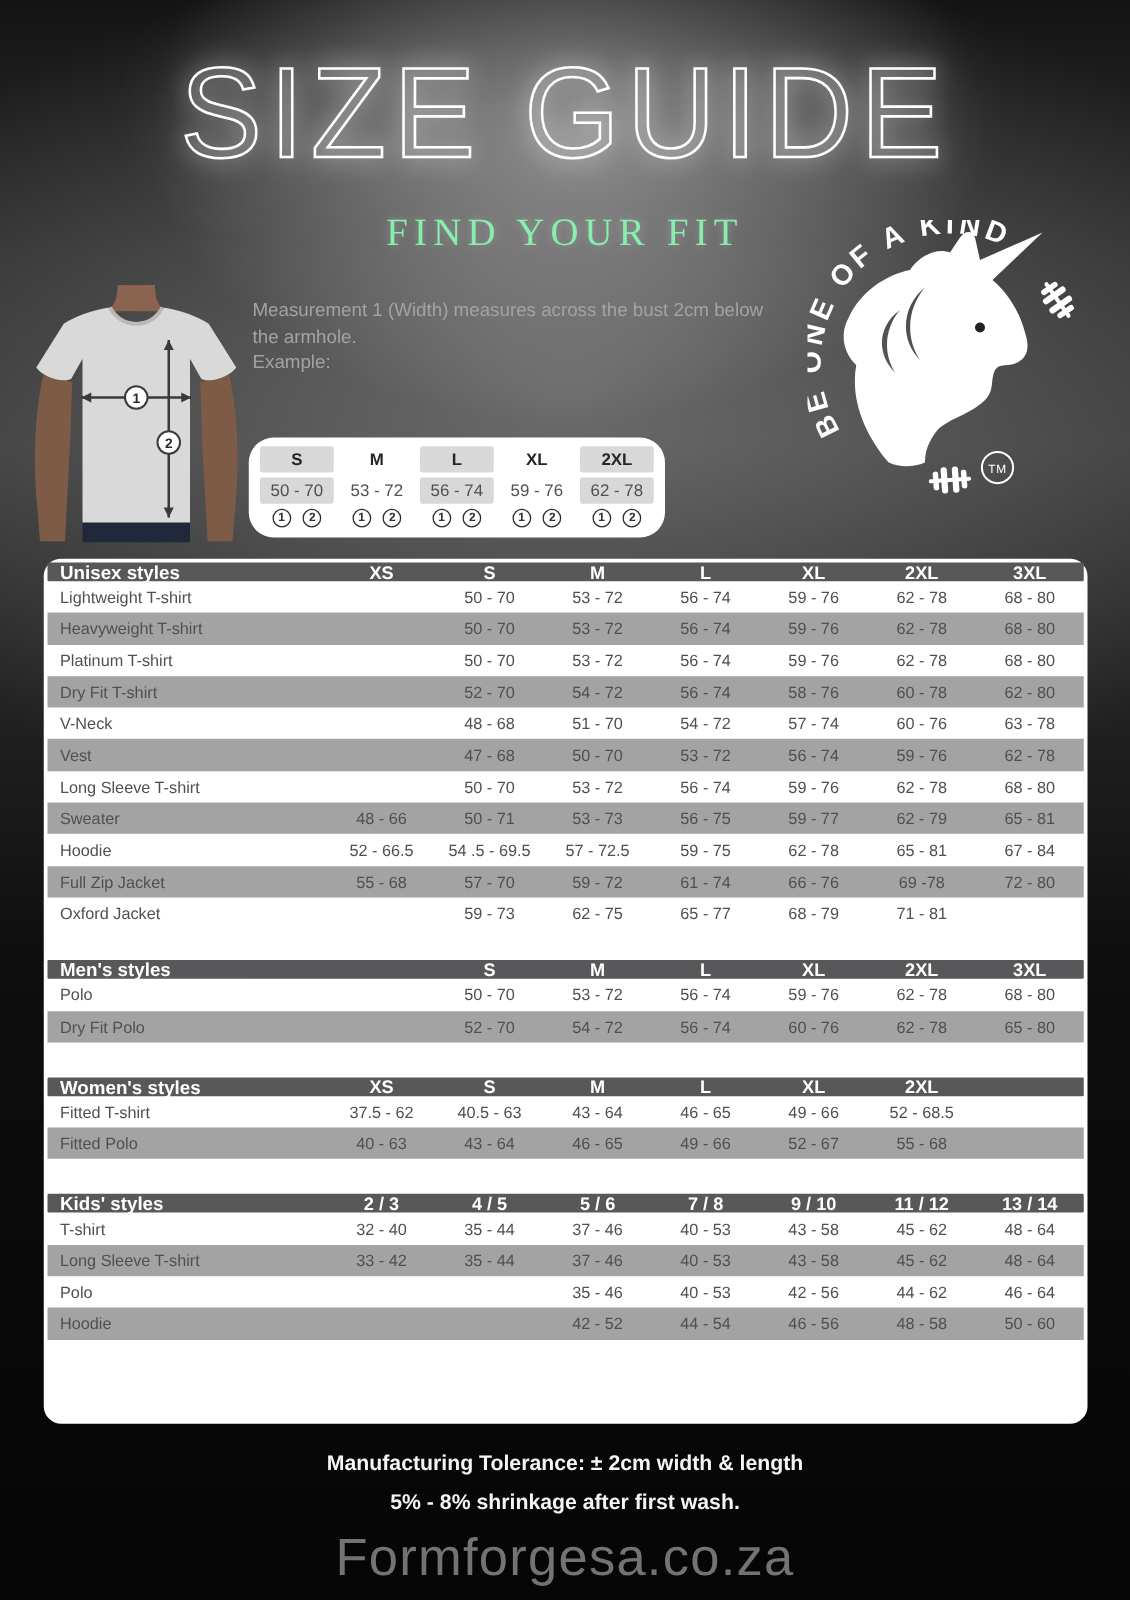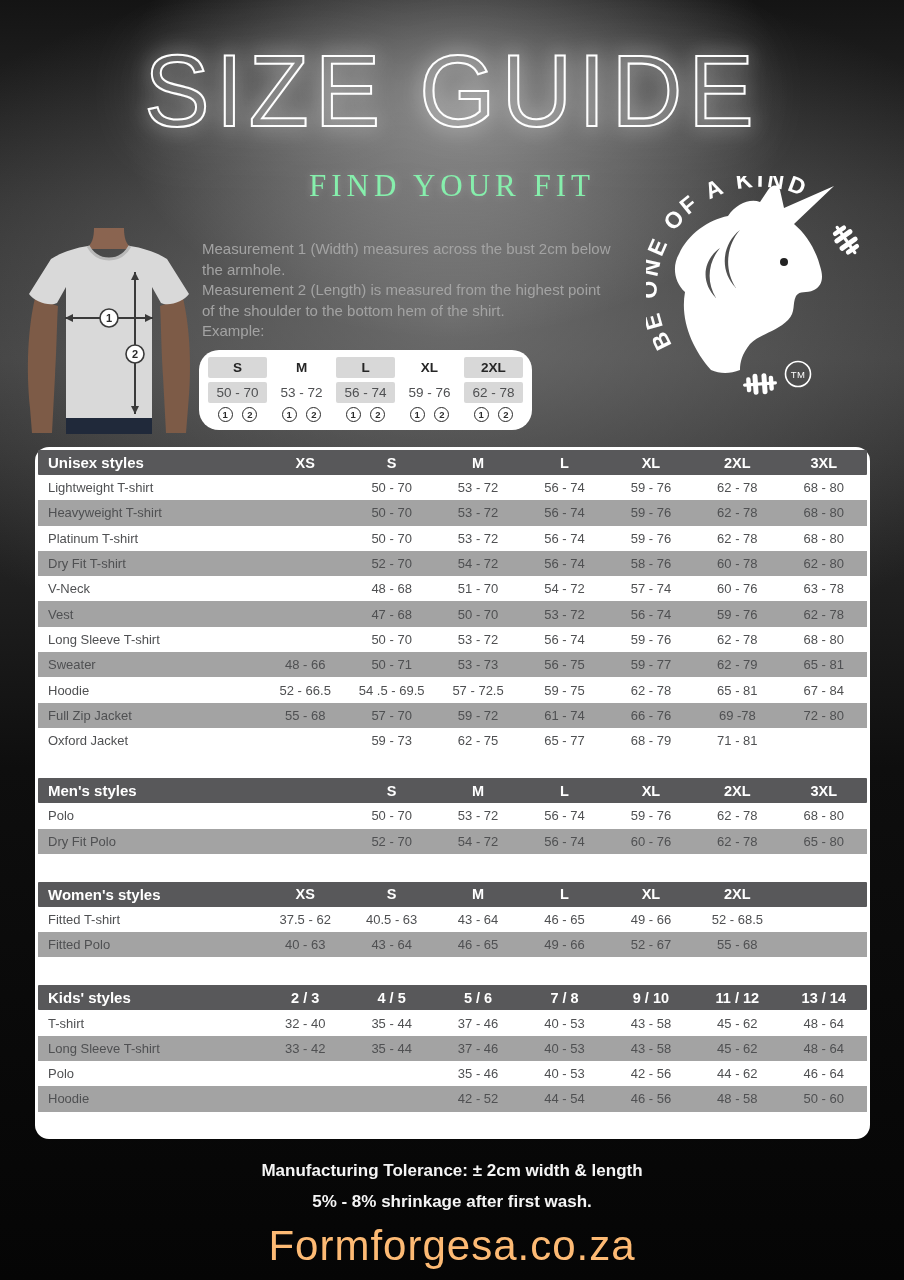--- a/index.html
+++ b/index.html
@@ -46,31 +46,31 @@
   .circ{display:inline-flex;align-items:center;justify-content:center;
     width:15px;height:15px;border:1.4px solid #2b2b2b;border-radius:50%;
     font-size:9.5px;font-weight:bold;color:#2b2b2b;box-sizing:border-box;}
   
   .main-card{
     left:35px;top:447px;width:835px;height:692px;background:#fff;border-radius:14px;
     padding:3px;box-sizing:border-box;
   }
   .size-table{width:100%;}
   .t-row{display:grid;grid-template-columns:224px repeat(7,1fr);align-items:center;height:25.3px;}
-  .t-head{height:25px;background:#58585a;border-radius:1px;}
+  .t-head{height:15px;background:#58585a;border-radius:1px;}
   .t-head .t-cell{color:#fff;font-weight:bold;font-size:14.5px;}
   .t-cell{text-align:center;font-size:13px;color:#4f5052;white-space:nowrap;}
   .t-label{text-align:left;padding-left:10px;}
   .t-head .t-label{font-size:15px;}
   .t-alt{background:#a3a3a3;}
   .gap-25{margin-top:25px;} .gap-26{margin-top:28px;}
   
   .tolerance{left:0;right:0;top:1155px;text-align:center;color:#f5f5f5;
     font-size:17px;font-weight:bold;line-height:31px;}
-  .website{left:0;right:0;top:1222px;text-align:center;color:#fdba74;
+  .website{left:0;right:0;top:1222px;text-align:center;color:#737373;
     font-size:42px;font-weight:400;letter-spacing:1px;}
 </style>
 </head>
 <body>
 
 <div class="abs neon-title">SIZE GUIDE</div>
 <div class="abs subtitle">FIND YOUR FIT</div>
 
 <svg class="abs" style="left:22px;top:226px;" width="174" height="208" viewBox="0 0 174 208">
 
@@ -94,21 +94,20 @@
   </g>
   <path d="M113 46 l-4 8 h8 Z M113 188 l-4 -8 h8 Z" fill="#3a3a3a"></path>
   <circle cx="87" cy="92" r="9" fill="#fff" stroke="#3a3a3a" stroke-width="1.6"></circle>
   <text x="87" y="96" text-anchor="middle" font-size="11" font-weight="bold" fill="#2b2b2b">1</text>
   <circle cx="113" cy="128" r="9" fill="#fff" stroke="#3a3a3a" stroke-width="1.6"></circle>
   <text x="113" y="132" text-anchor="middle" font-size="11" font-weight="bold" fill="#2b2b2b">2</text>
 </svg>
 
 <div class="abs instructions">
   <p>Measurement 1 (Width) measures across the bust 2cm below the armhole.</p>
-  <p>Measurement 2 (Length) is measured from the highest point of the shoulder to the bottom hem of the shirt.</p>
   <p>Example:</p>
 </div>
 
 <div class="abs example-card">
     <div class="ex-col">
       <div class="ex-h ex-shade">S</div>
       <div class="ex-v ex-shade">50 - 70</div>
       <div class="ex-m">
         <div class="circ">1</div>
         <div class="circ">2</div>

